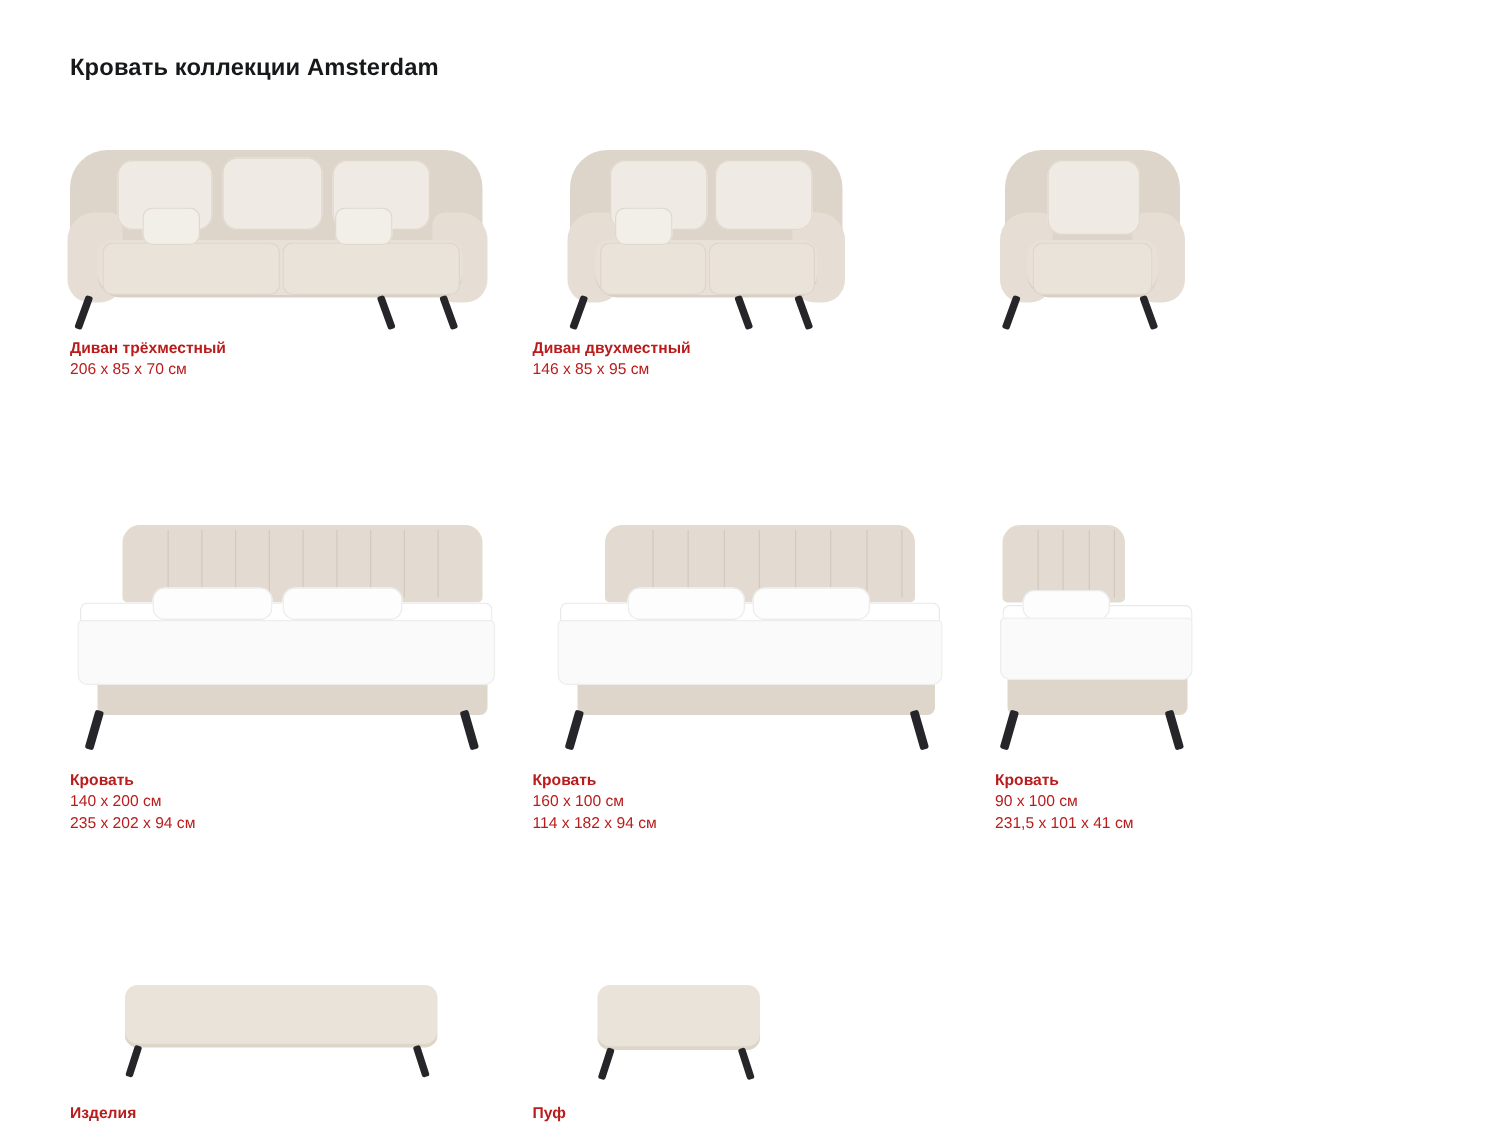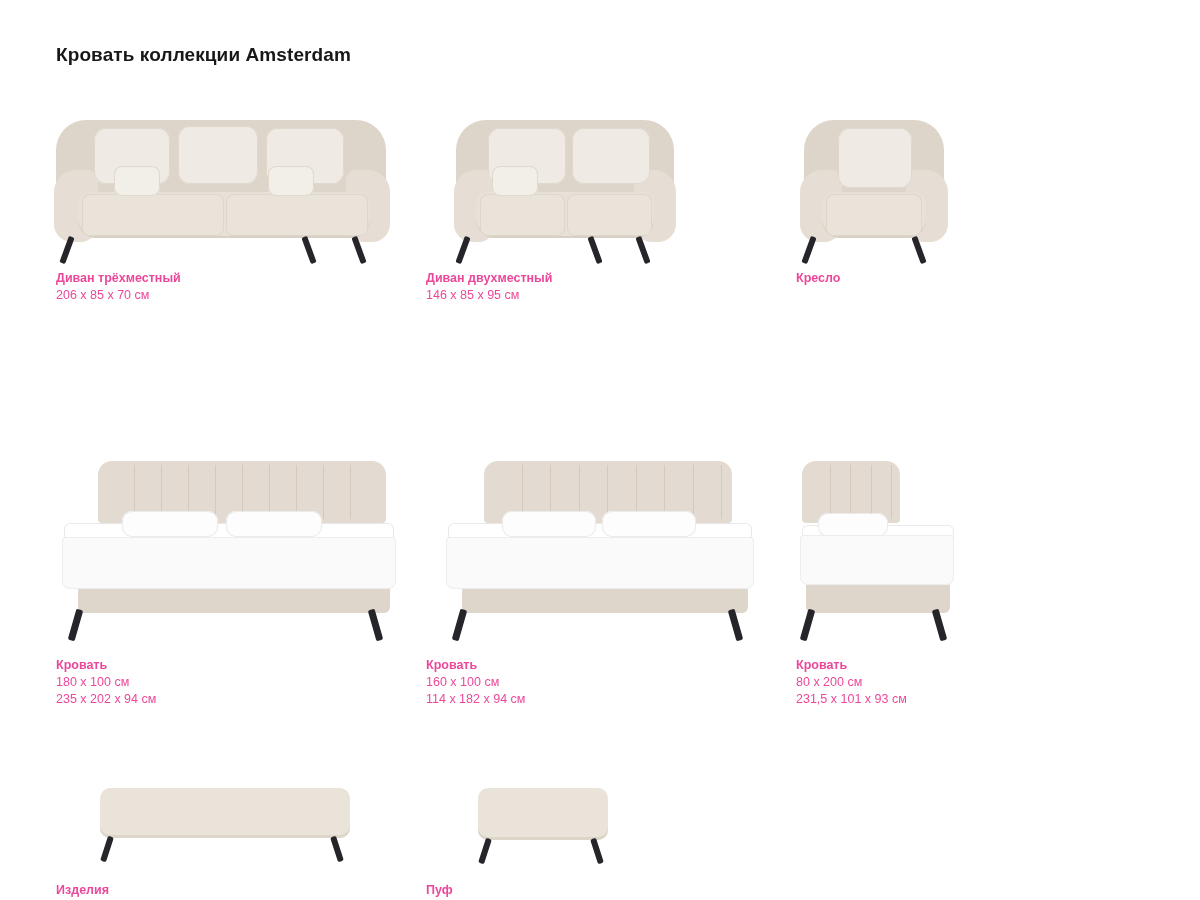--- a/index.html
+++ b/index.html
@@ -45,21 +45,21 @@
   .figure {
     position: relative;
     width: 348px;
   }
   .caption {
     margin-top: 8px;
   }
   .caption .line {
     font-size: 12.5px;
     line-height: 17px;
-    color: #ec4899;
+    color: #b91c1c;
   }
   .caption .line.name {
     font-weight: bold;
   }
   .leg     { background: #26262a; position: absolute; }
   .sofa-back {
     position: absolute; border-radius: 26px 26px 14px 14px;
     background: #ded5ca;
   }
   .sofa-seat {
@@ -186,26 +186,25 @@
           <div class="sofa-back" style="left:8px; top:8px; width:140px; height:100px; border-radius:30px 30px 10px 10px;"></div>
           <div class="arm" style="left:4px; top:58px; width:42px; height:72px; border-radius:22px 10px 18px 18px; background:#e6ded4;"></div>
           <div class="arm" style="left:110px; top:58px; width:42px; height:72px; border-radius:10px 22px 18px 18px; background:#e6ded4;"></div>
           <div class="sofa-seat" style="left:26px; top:80px; width:104px; height:46px;"></div>
           <div class="cushion" style="left:30px; top:82px; width:96px; height:42px; border-radius:8px;"></div>
           <div class="pillow" style="left:42px; top:16px; width:74px; height:60px;"></div>
           <div class="leg" style="left:10px;  top:124px; width:6px; height:28px; transform:rotate(20deg); border-radius:2px;"></div>
           <div class="leg" style="left:120px; top:124px; width:6px; height:28px; transform:rotate(-20deg); border-radius:2px;"></div>
         </div>
         <div class="caption">
-          <div class="line name">Кресло</div>
         </div>
       </div>
     </div>
 
-    <div class="row" style="height:300px; margin-top:56px;align-items:flex-end;">
+    <div class="row" style="height:300px; margin-top:56px;">
 
       <div class="cell">
         <div class="figure" style="height:200px;">
           <div class="headboard" style="left:42px; top:12px; width:288px; height:62px;"></div>
           <div class="hb-stripes" style="left:52px; top:16px; width:268px; height:54px;">
             <div class="hb-stripe" style="width:26px;"></div>
               <div class="hb-stripe" style="width:26px;"></div>
             <div class="hb-stripe" style="width:26px;"></div>
               <div class="hb-stripe" style="width:26px;"></div>
             <div class="hb-stripe" style="width:26px;"></div>
@@ -217,21 +216,21 @@
           <div class="base" style="left:22px; top:128px; width:312px; height:36px; background:#ded6cb; border-radius:4px 4px 6px 6px;"></div>
           <div class="mattress" style="left:8px; top:74px; width:330px; height:62px;"></div>
           <div class="bedpillow" style="left:66px; top:62px; width:96px; height:26px;"></div>
           <div class="bedpillow" style="left:170px; top:62px; width:96px; height:26px;"></div>
           <div class="blanket" style="left:6px; top:88px; width:334px; height:52px; background:#fafafa;"></div>
           <div class="leg" style="left:16px;  top:160px; width:7px; height:32px; transform:rotate(16deg); border-radius:2px;"></div>
           <div class="leg" style="left:316px; top:160px; width:7px; height:32px; transform:rotate(-16deg); border-radius:2px;"></div>
         </div>
         <div class="caption">
           <div class="line name">Кровать</div>
-          <div class="line">180 x 100 см</div>
+          <div class="line">140 x 200 см</div>
           <div class="line">235 x 202 x 94 см</div>
         </div>
       </div>
 
       <div class="cell">
         <div class="figure" style="height:200px;">
           <div class="headboard" style="left:58px; top:12px; width:248px; height:62px;"></div>
           <div class="hb-stripes" style="left:68px; top:16px; width:228px; height:54px;">
             <div class="hb-stripe" style="width:28px;"></div>
               <div class="hb-stripe" style="width:28px;"></div>
@@ -268,22 +267,22 @@
           </div>
           <div class="base" style="left:10px; top:128px; width:144px; height:36px; background:#ded6cb; border-radius:4px 4px 6px 6px;"></div>
           <div class="mattress" style="left:6px; top:76px; width:152px; height:58px;"></div>
           <div class="bedpillow" style="left:22px; top:64px; width:70px; height:24px;"></div>
           <div class="blanket" style="left:4px; top:86px; width:154px; height:50px; background:#fafafa;"></div>
           <div class="leg" style="left:8px;   top:160px; width:7px; height:32px; transform:rotate(16deg); border-radius:2px;"></div>
           <div class="leg" style="left:140px; top:160px; width:7px; height:32px; transform:rotate(-16deg); border-radius:2px;"></div>
         </div>
         <div class="caption">
           <div class="line name">Кровать</div>
-          <div class="line">80 x 200 см</div>
-          <div class="line">231,5 x 101 x 93 см</div>
+          <div class="line">90 x 100 см</div>
+          <div class="line">231,5 x 101 x 41 см</div>
         </div>
       </div>
     </div>
 
     <div class="row" style="height:160px; margin-top:66px;">
 
       <div class="cell">
         <div class="figure" style="height:100px;">
           <div class="bench-top" style="left:44px; top:14px; width:250px; height:50px;"></div>
           <div class="leg" style="left:48px;  top:62px; width:6px; height:26px; transform:rotate(18deg); border-radius:2px;"></div>

